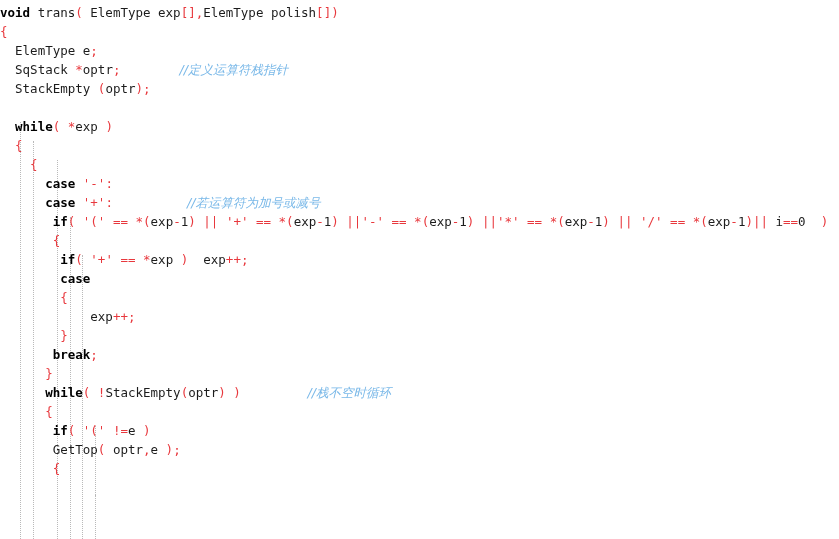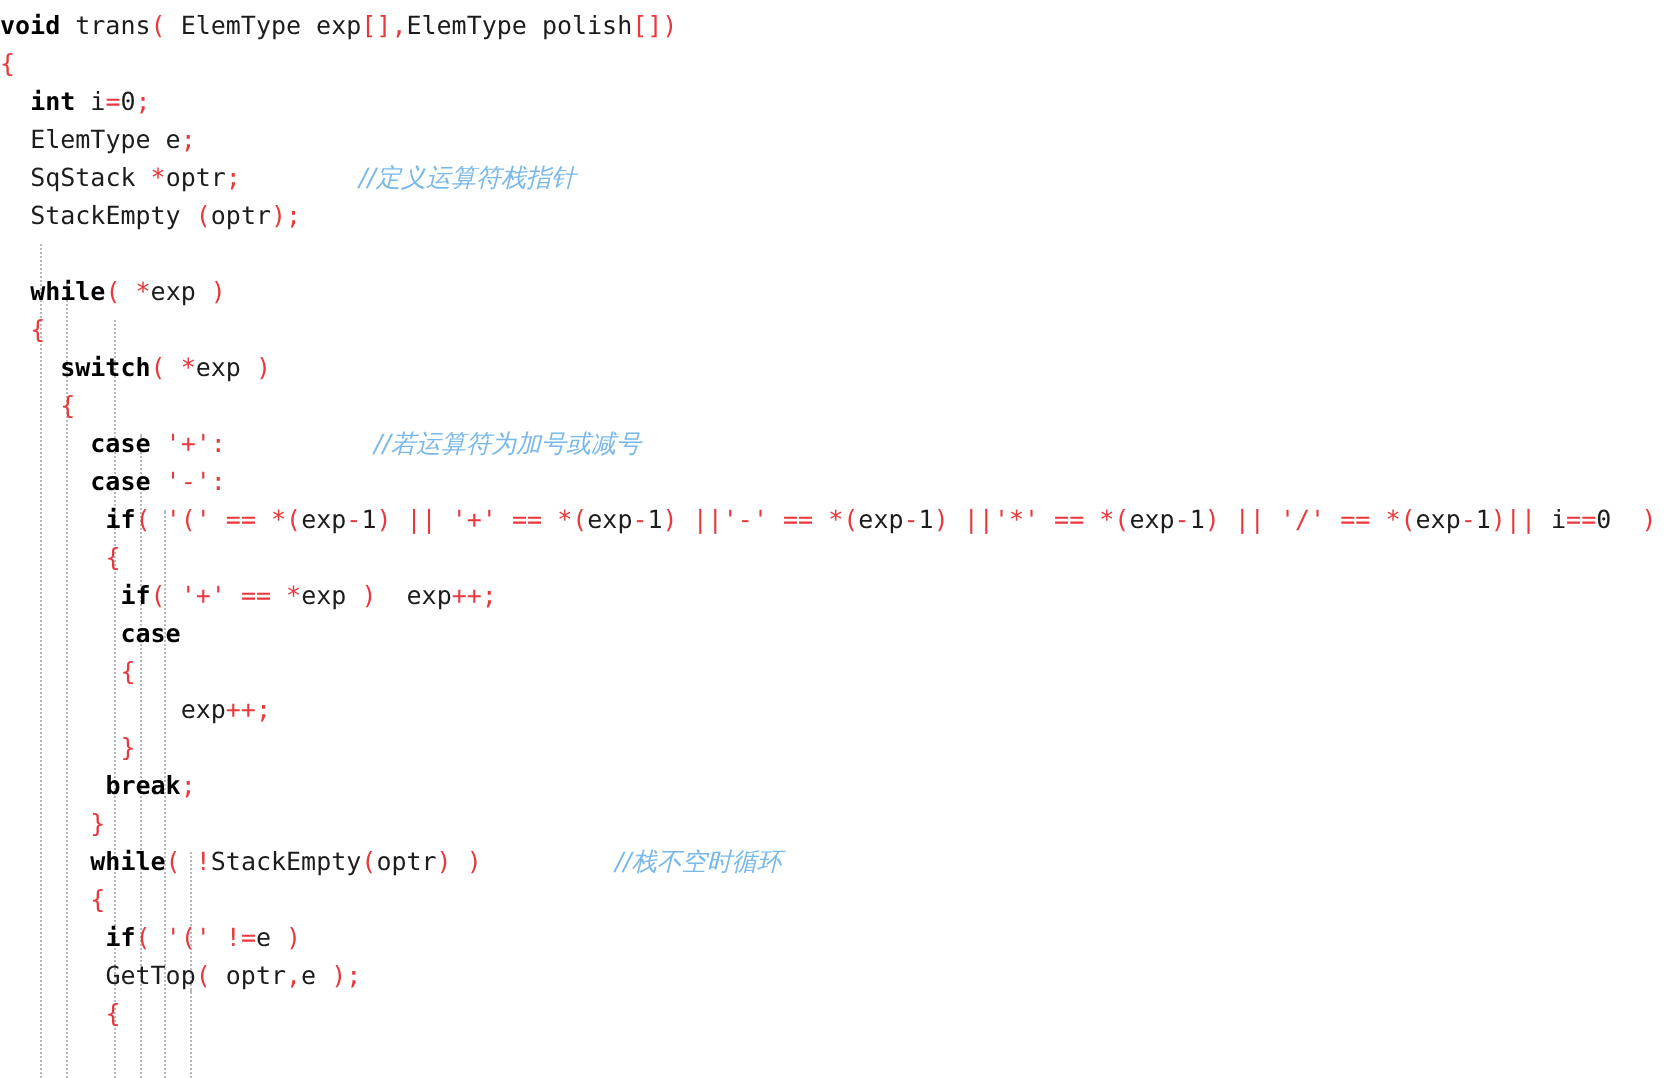--- a/index.html
+++ b/index.html
@@ -69,31 +69,29 @@
       <div class="indent-guide" style="left: 57px; top: 160px; height: 379px;"></div>
       <div class="indent-guide" style="left: 70px; top: 217px; height: 322px;"></div>
       <div class="indent-guide" style="left: 82px; top: 255px; height: 284px;"></div>
       <div class="indent-guide" style="left: 82px; top: 388px; height: 151px;"></div>
       <div class="indent-guide" style="left: 95px; top: 426px; height: 113px;"></div>
       <div class="indent-guide" style="left: 95px; top: 495px; height: 44px;"></div>
     </div>
   <div id="code-lines">
       <div class="code-line"><span class="t-keyword">void</span><span class="t-plain"> trans</span><span class="t-punct">(</span><span class="t-plain"> ElemType exp</span><span class="t-punct">[],</span><span class="t-plain">ElemType polish</span><span class="t-punct">[])</span></div>
       <div class="code-line"><span class="t-punct">{</span></div>
-      <div class="code-line"><span class="t-plain">  </span><span class="t-keyword">int</span><span class="t-plain"> i</span><span class="t-punct">=</span><span class="t-number">0</span><span class="t-punct">;</span></div>
       <div class="code-line"><span class="t-plain">  </span><span class="t-plain">ElemType e</span><span class="t-punct">;</span></div>
       <div class="code-line"><span class="t-plain">  </span><span class="t-plain">SqStack </span><span class="t-punct">*</span><span class="t-plain">optr</span><span class="t-punct">;</span><span class="t-plain">  </span><span class="t-comment-cn">//定义运算符栈指针</span></div>
       <div class="code-line"><span class="t-plain">  </span><span class="t-plain">StackEmpty </span><span class="t-punct">(</span><span class="t-plain">optr</span><span class="t-punct">);</span></div>
       <div class="code-line"></div>
       <div class="code-line"><span class="t-plain">  </span><span class="t-keyword">while</span><span class="t-punct">(</span><span class="t-plain"> </span><span class="t-punct">*</span><span class="t-plain">exp </span><span class="t-punct">)</span></div>
       <div class="code-line"><span class="t-plain">  </span><span class="t-punct">{</span></div>
-      <div class="code-line"><span class="t-plain">    </span><span class="t-keyword">switch</span><span class="t-punct">(</span><span class="t-plain"> </span><span class="t-punct">*</span><span class="t-plain">exp </span><span class="t-punct">)</span></div>
       <div class="code-line"><span class="t-plain">    </span><span class="t-punct">{</span></div>
+      <div class="code-line"><span class="t-plain">      </span><span class="t-keyword">case</span><span class="t-plain"> </span><span class="t-string">'-'</span><span class="t-punct">:</span></div>
       <div class="code-line"><span class="t-plain">      </span><span class="t-keyword">case</span><span class="t-plain"> </span><span class="t-string">'+'</span><span class="t-punct">:</span><span class="t-plain">    </span><span class="t-comment-cn">//若运算符为加号或减号</span></div>
-      <div class="code-line"><span class="t-plain">      </span><span class="t-keyword">case</span><span class="t-plain"> </span><span class="t-string">'-'</span><span class="t-punct">:</span></div>
       <div class="code-line"><span class="t-plain">       </span><span class="t-keyword">if</span><span class="t-punct">(</span><span class="t-plain"> </span><span class="t-string">'('</span><span class="t-plain"> </span><span class="t-punct">==</span><span class="t-plain"> </span><span class="t-punct">*(</span><span class="t-plain">exp</span><span class="t-punct">-</span><span class="t-number">1</span><span class="t-punct">)</span><span class="t-plain"> </span><span class="t-punct">||</span><span class="t-plain"> </span><span class="t-string">'+'</span><span class="t-plain"> </span><span class="t-punct">==</span><span class="t-plain"> </span><span class="t-punct">*(</span><span class="t-plain">exp</span><span class="t-punct">-</span><span class="t-number">1</span><span class="t-punct">)</span><span class="t-plain"> </span><span class="t-punct">||</span><span class="t-string">'-'</span><span class="t-plain"> </span><span class="t-punct">==</span><span class="t-plain"> </span><span class="t-punct">*(</span><span class="t-plain">exp</span><span class="t-punct">-</span><span class="t-number">1</span><span class="t-punct">)</span><span class="t-plain"> </span><span class="t-punct">||</span><span class="t-string">'*'</span><span class="t-plain"> </span><span class="t-punct">==</span><span class="t-plain"> </span><span class="t-punct">*(</span><span class="t-plain">exp</span><span class="t-punct">-</span><span class="t-number">1</span><span class="t-punct">)</span><span class="t-plain"> </span><span class="t-punct">||</span><span class="t-plain"> </span><span class="t-string">'/'</span><span class="t-plain"> </span><span class="t-punct">==</span><span class="t-plain"> </span><span class="t-punct">*(</span><span class="t-plain">exp</span><span class="t-punct">-</span><span class="t-number">1</span><span class="t-punct">)||</span><span class="t-plain"> i</span><span class="t-punct">==</span><span class="t-number">0</span><span class="t-plain">  </span><span class="t-punct">)</span></div>
       <div class="code-line"><span class="t-plain">       </span><span class="t-punct">{</span></div>
       <div class="code-line"><span class="t-plain">        </span><span class="t-keyword">if</span><span class="t-punct">(</span><span class="t-plain"> </span><span class="t-string">'+'</span><span class="t-plain"> </span><span class="t-punct">==</span><span class="t-plain"> </span><span class="t-punct">*</span><span class="t-plain">exp </span><span class="t-punct">)</span><span class="t-plain">  exp</span><span class="t-punct">++;</span></div>
       <div class="code-line"><span class="t-plain">        </span><span class="t-keyword">case</span></div>
       <div class="code-line"><span class="t-plain">        </span><span class="t-punct">{</span></div>
       <div class="code-line"><span class="t-plain">            </span><span class="t-plain">exp</span><span class="t-punct">++;</span></div>
       <div class="code-line"><span class="t-plain">        </span><span class="t-punct">}</span></div>
       <div class="code-line"><span class="t-plain">       </span><span class="t-keyword">break</span><span class="t-punct">;</span></div>
       <div class="code-line"><span class="t-plain">      </span><span class="t-punct">}</span></div>
       <div class="code-line"><span class="t-plain">      </span><span class="t-keyword">while</span><span class="t-punct">(</span><span class="t-plain"> </span><span class="t-punct">!</span><span class="t-plain">StackEmpty</span><span class="t-punct">(</span><span class="t-plain">optr</span><span class="t-punct">)</span><span class="t-plain"> </span><span class="t-punct">)</span><span class="t-plain">   </span><span class="t-comment-cn">//栈不空时循环</span></div>

